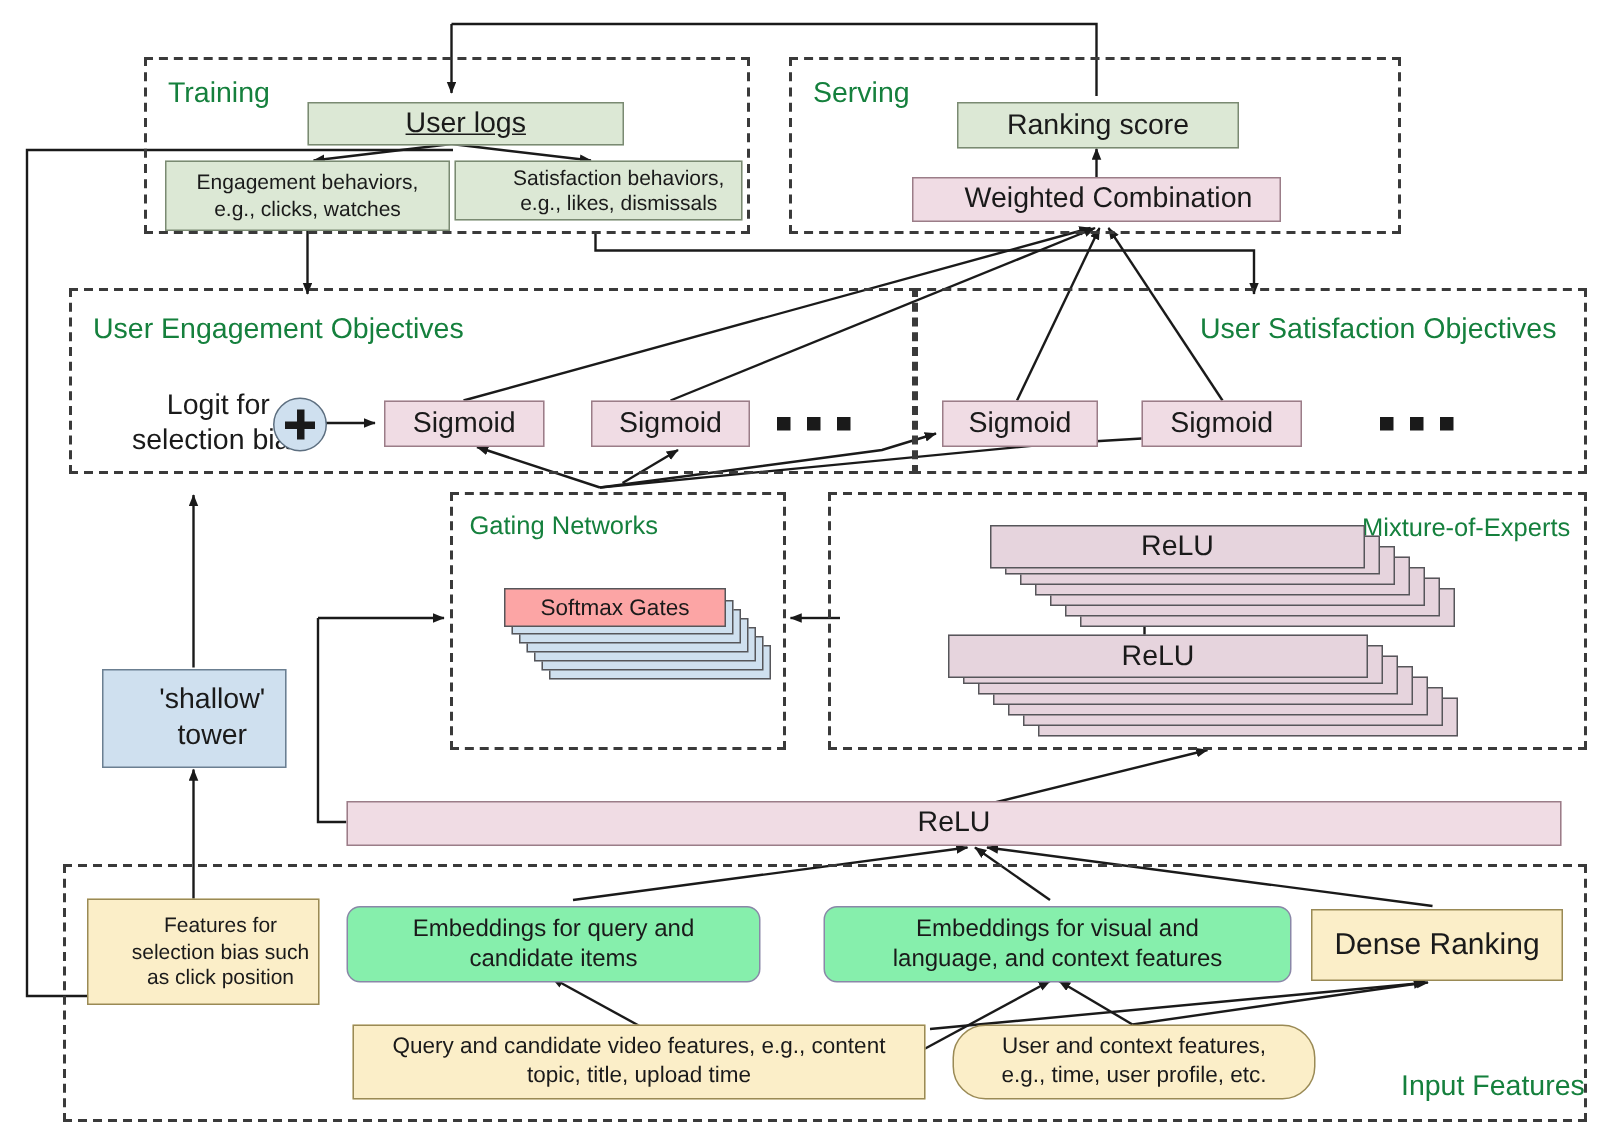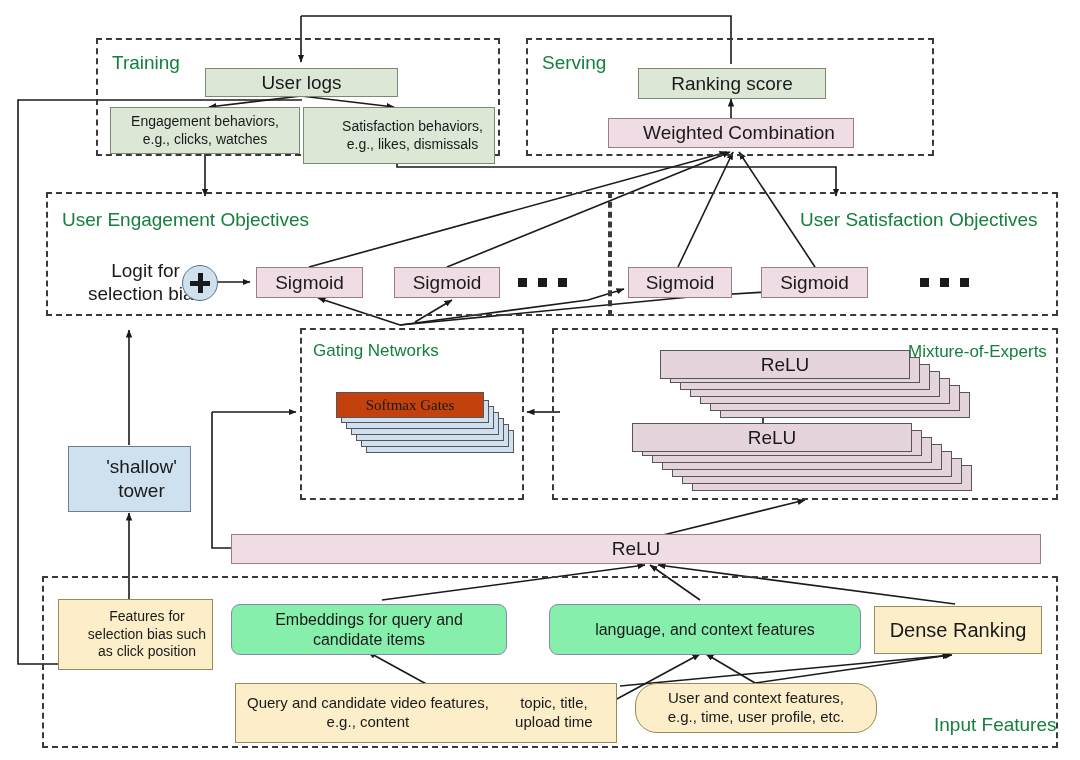--- a/index.html
+++ b/index.html
@@ -120,28 +120,28 @@
 
   <div class="grp" style="left:300px;top:328px;width:224px;height:172px;"></div>
   <div class="grp-label f17" style="left:313px;top:341px;">Gating Networks</div>
 
   <div class="grp" style="left:552px;top:328px;width:506px;height:172px;"></div>
   <div class="grp-label f17" style="left:908px;top:342px;">Mixture-of-Experts</div>
 
   <div class="grp" style="left:42px;top:576px;width:1016px;height:172px;"></div>
   <div class="grp-label f19" style="left:934px;top:714px;">Input Features</div>
 
-  <div class="box green f19" style="left:205px;top:68px;width:193px;height:29px;">User logs</div>
+  <div class="box green f19" style="left:205px;top:68px;width:211px;height:29px;text-decoration:underline;">User logs</div>
 
   <div class="box green" style="left:110px;top:107px;width:190px;height:47px;flex-direction:column;">
     <span>Engagement behaviors,</span>
     <span>e.g., clicks, watches</span>
   </div>
 
-  <div class="box green" style="left:303px;top:107px;width:192px;height:57px;flex-direction:column;padding-left:31px;">
+  <div class="box green" style="left:303px;top:107px;width:192px;height:40px;flex-direction:column;padding-left:31px;">
     <span>Satisfaction behaviors,</span>
     <span>e.g., likes, dismissals</span>
   </div>
 
   <div class="box green f19" style="left:638px;top:68px;width:188px;height:31px;">Ranking score</div>
 
   <div class="box pink f19" style="left:608px;top:118px;width:246px;height:30px;padding-left:20px;">Weighted Combination</div>
 
   <div class="plain f19" style="left:88px;top:260px;text-align:center;line-height:1.2;">
     <span>Logit for</span><br>
@@ -166,21 +166,21 @@
       <i></i>
     </div>
 
   <div class="stack" style="left:336px;top:392px;width:180px;height:70px;">
     <div class="layer" style="left:30px;top:38px;width:148px;height:23px;background:#cfe0ef;"></div>
     <div class="layer" style="left:25px;top:32px;width:148px;height:23px;background:#cfe0ef;"></div>
     <div class="layer" style="left:20px;top:26px;width:148px;height:23px;background:#cfe0ef;"></div>
     <div class="layer" style="left:15px;top:20px;width:148px;height:23px;background:#cfe0ef;"></div>
     <div class="layer" style="left:10px;top:14px;width:148px;height:23px;background:#cfe0ef;"></div>
     <div class="layer" style="left:5px;top:8px;width:148px;height:23px;background:#cfe0ef;"></div>
-    <div class="layer top f15" style="left:0px;top:0px;width:148px;height:26px;background:#c2410c;font-family:Liberation Serif, serif;">Softmax Gates</div>
+    <div class="layer top f15" style="left:0px;top:0px;width:148px;height:26px;background:#fca5a5;">Softmax Gates</div>
   </div>
 
   <div class="stack" style="left:660px;top:350px;width:320px;height:80px;">
     <div class="layer" style="left:60px;top:42px;width:250px;height:26px;background:#e6d4dd;"></div>
     <div class="layer" style="left:50px;top:35px;width:250px;height:26px;background:#e6d4dd;"></div>
     <div class="layer" style="left:40px;top:28px;width:250px;height:26px;background:#e6d4dd;"></div>
     <div class="layer" style="left:30px;top:21px;width:250px;height:26px;background:#e6d4dd;"></div>
     <div class="layer" style="left:20px;top:14px;width:250px;height:26px;background:#e6d4dd;"></div>
     <div class="layer" style="left:10px;top:7px;width:250px;height:26px;background:#e6d4dd;"></div>
     <div class="layer top f19" style="left:0px;top:0px;width:250px;height:29px;background:#e6d4dd;">ReLU</div>
@@ -208,26 +208,27 @@
     <span>selection bias such</span>
     <span>as click position</span>
   </div>
 
   <div class="box purple f16" style="left:231px;top:604px;width:276px;height:51px;flex-direction:column;">
     <span>Embeddings for query and</span>
     <span>candidate items</span>
   </div>
 
   <div class="box purple f16" style="left:549px;top:604px;width:312px;height:51px;flex-direction:column;">
+    <span>Embeddings for visual and</span>
     <span>language, and context features</span>
   </div>
 
   <div class="box yellow f20" style="left:874px;top:606px;width:168px;height:48px;">Dense Ranking</div>
 
-  <div class="box yellow f15" style="left:235px;top:683px;width:382px;height:60px;flex-direction:row;">
+  <div class="box yellow f15" style="left:235px;top:683px;width:382px;height:50px;flex-direction:column;">
     <span>Query and candidate video features, e.g., content</span>
     <span>topic, title, upload time</span>
   </div>
 
   <div class="box yellow f15" style="left:635px;top:683px;width:242px;height:50px;flex-direction:column;border-radius:22px;">
     <span>User and context features,</span>
     <span>e.g., time, user profile, etc.</span>
   </div>
 
 </div>

